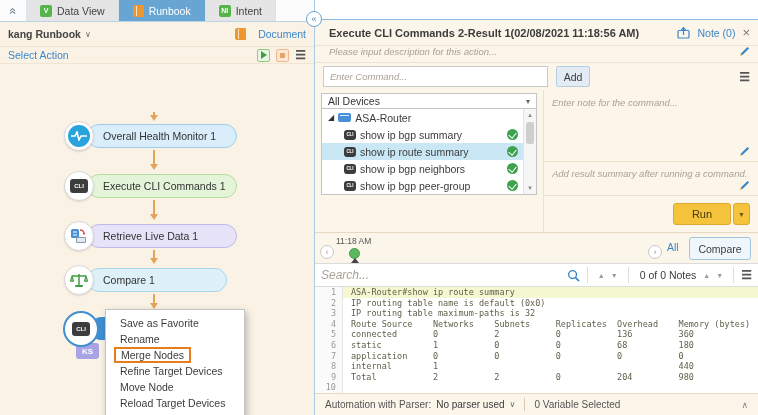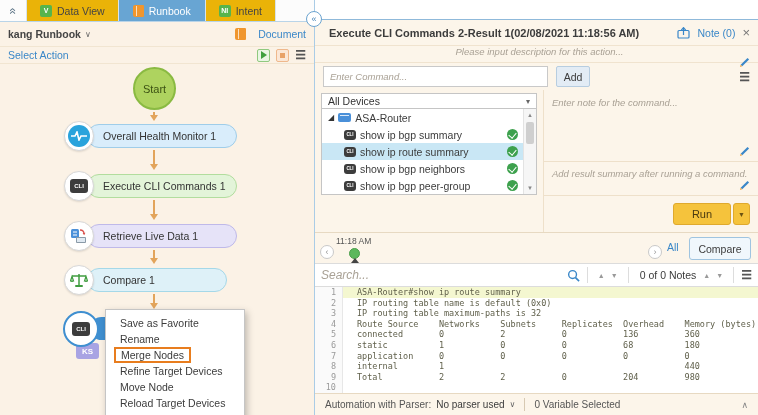--- a/index.html
+++ b/index.html
@@ -5,21 +5,21 @@
 * { margin:0; padding:0; box-sizing:border-box; }
 body { width:758px; height:415px; overflow:hidden; background:#fff;
        font-family:"Liberation Sans", sans-serif; font-size:10.5px; color:#333; }
 .app { position:relative; width:758px; height:415px; }
 
 
 .left-panel { position:absolute; left:0; top:0; width:314px; height:415px; }
 .tabbar { height:22px; background:#fcfcfc; border-bottom:1px solid #b9d4e8; display:flex; align-items:stretch; }
 .collapse-btn { width:26px; display:flex; align-items:center; justify-content:center; color:#5b7popup; color:#5d7587; cursor:pointer; }
 .chev-up { display:inline-block; transform:rotate(90deg); font-size:12px; color:#5d7587; }
-.tab { display:flex; align-items:center; gap:5px; padding:0 13px; background:#eab308; border-left:1px solid #d8e3ec; border-right:1px solid #d8e3ec; color:#444; }
+.tab { display:flex; align-items:center; gap:5px; padding:0 13px; background:#e5e5e5; border-left:1px solid #d8e3ec; border-right:1px solid #d8e3ec; color:#444; }
 .tab.active { background:#68a5d3; color:#fff; border-color:#68a5d3; }
 .badge-sq { width:12px; height:12px; border-radius:2px; background:#56b44c; color:#fff; font-weight:bold; font-size:7px; display:flex; align-items:center; justify-content:center; }
 .book-icon { width:11px; height:12px; background:#f0962e; border-radius:2px 1px 1px 2px; position:relative; }
 .book-icon::after { content:""; position:absolute; left:3px; top:1px; bottom:1px; width:1px; background:rgba(255,255,255,.7); }
 .lp-row1 { height:19px; background:#fbf2e6; border-bottom:1px solid #f1e5d1; display:flex; align-items:center; padding:12px 8px; gap:4px; }
 .runbook-name { font-weight:bold; color:#444; }
 .dd-caret { font-size:8px; color:#666; }
 .doc-btn { margin-left:auto; display:flex; align-items:center; gap:12px; color:#3a87c8; cursor:pointer; }
 .lp-row2 { height:17px; background:#fbf2e6; border-bottom:1px solid #f1e5d1; display:flex; align-items:center; padding:0 8px; }
 .select-action { color:#3a87c8; }
@@ -63,21 +63,21 @@
 
 .right-panel { position:absolute; left:314px; top:0; width:444px; height:415px; border-left:1px solid #aacce6; background:#fcf5ea; }
 .rp-topstrip { height:20px; background:#fff; border-bottom:1px solid #8fb9da; position:relative; }
 .collapse-circle { position:absolute; left:-9px; top:11px; width:16px; height:16px; border-radius:50%;
   background:#fff; border:1px solid #6ba3cf; color:#4a86b8; font-size:9px; display:flex; align-items:center; justify-content:center; z-index:6; cursor:pointer; }
 .rp-header { height:26px; display:flex; align-items:center; padding:0 8px 0 14px; border-bottom:1px solid #f0e3cf; }
 .rp-title { font-weight:bold; font-size:11px; color:#3c3c3c; }
 .rp-header-right { margin-left:auto; display:flex; align-items:center; gap:7px; }
 .note-link { color:#3a87c8; cursor:pointer; }
 .close-x { color:#777; font-size:13px; cursor:pointer; line-height:1; }
-.rp-desc { height:17px; display:flex; align-items:center; padding:0 8px 0 14px; border-bottom:1px solid #f0e3cf;flex-direction:column; }
+.rp-desc { height:17px; display:flex; padding:0 8px 0 14px; border-bottom:1px solid #f0e3cf; }
 .placeholder { font-style:italic; color:#a9a195; font-size:9.5px; }
 .pencil-right { margin-left:auto; cursor:pointer; }
 .rp-cmdrow { height:27px; display:flex; align-items:center; padding:0 8px 0 8px; }
 .cmd-input { width:225px; height:21px; border:1px solid #c9c9c9; background:#fff; padding:0 6px;
   font-family:"Liberation Sans",sans-serif; font-size:9.5px; font-style:italic; color:#555; }
 .cmd-input::placeholder { color:#a9a195; }
 .add-btn { margin-left:8px; width:34px; height:21px; background:#e3ecf5; border:1px solid #b7cde0; border-radius:2px;
   color:#3c3c3c; font-size:10.5px; cursor:pointer; font-family:"Liberation Sans",sans-serif; }
 .rp-main { display:flex; height:142px; }
 .devices-col { width:228px; padding:3px 0 0 6px; }
@@ -119,21 +119,21 @@
 .searchrow { height:24px; background:#fff; border-top:1px solid #dcdcdc; border-bottom:1px solid #dcdcdc;
   display:flex; align-items:center; padding:0 6px; }
 .search-input { flex:1; border:none; outline:none; font-family:"Liberation Sans",sans-serif; font-size:12px; font-style:italic; color:#555; background:transparent; }
 .search-input::placeholder { color:#a9a195; }
 .vsep { width:1px; height:16px; background:#ddd; margin:0 7px; }
 .tri-btn { font-size:7px; color:#9a9a9a; padding:0 3px; cursor:pointer; }
 .notes-count { color:#3c3c3c; padding:0 4px; }
 .code { height:106px; background:#fff; overflow:hidden; }
 .code-line { display:flex; height:10.6px; font-family:"DejaVu Sans Mono", monospace; font-size:8.5px; line-height:10.6px; }
 .ln { width:28px; background:#fafafa; border-right:1px solid #e7e7e7; color:#9a9a9a; text-align:right; padding-right:6px; flex:none; }
-.ct { flex:1; white-space:pre; padding-left:14px; color:#5f5f4a; }
+.ct { flex:1; white-space:pre; padding-left:8px; color:#5f5f4a; }
 .code-line.first .ct { background:#f4f7d0; }
 .rp-footer { height:22px; border-top:1px solid #e7d9c2; display:flex; align-items:center; padding:0 10px; gap:5px; }
 .parser-label { color:#555; font-size:10px; }
 .parser-value { color:#3c3c3c; font-size:10px; }
 .f-sep { width:1px; height:13px; background:#d7c9b2; margin:0 4px; }
 .collapse-caret { margin-left:auto; color:#888; font-size:9px; cursor:pointer; }
 svg { display:block; }
 </style>
 </head>
 <body>
@@ -175,21 +175,20 @@
             <span class="play-tri"></span>
           </span>
         <span class="stop-btn">
             <span class="stop-sq"></span>
           </span>
         <span class="hamburger">☰</span>
       </span>
     </div>
 
     <div class="canvas">
-      <div class="start-node">Start</div>
       <div class="flow-arrow" style="top:48px;height:7px;"></div>
       <div class="flow-arrow" style="top:86px;height:18px;"></div>
       <div class="flow-arrow" style="top:136px;height:18px;"></div>
       <div class="flow-arrow" style="top:186px;height:12px;"></div>
       <div class="flow-arrow" style="top:230px;height:13px;"></div>
 
       <div class="node n1" style="top:57px;">
         <span class="node-icon">
           <span class="pulse-circle">
             <svg width="16" height="10" viewBox="0 0 16 10">

